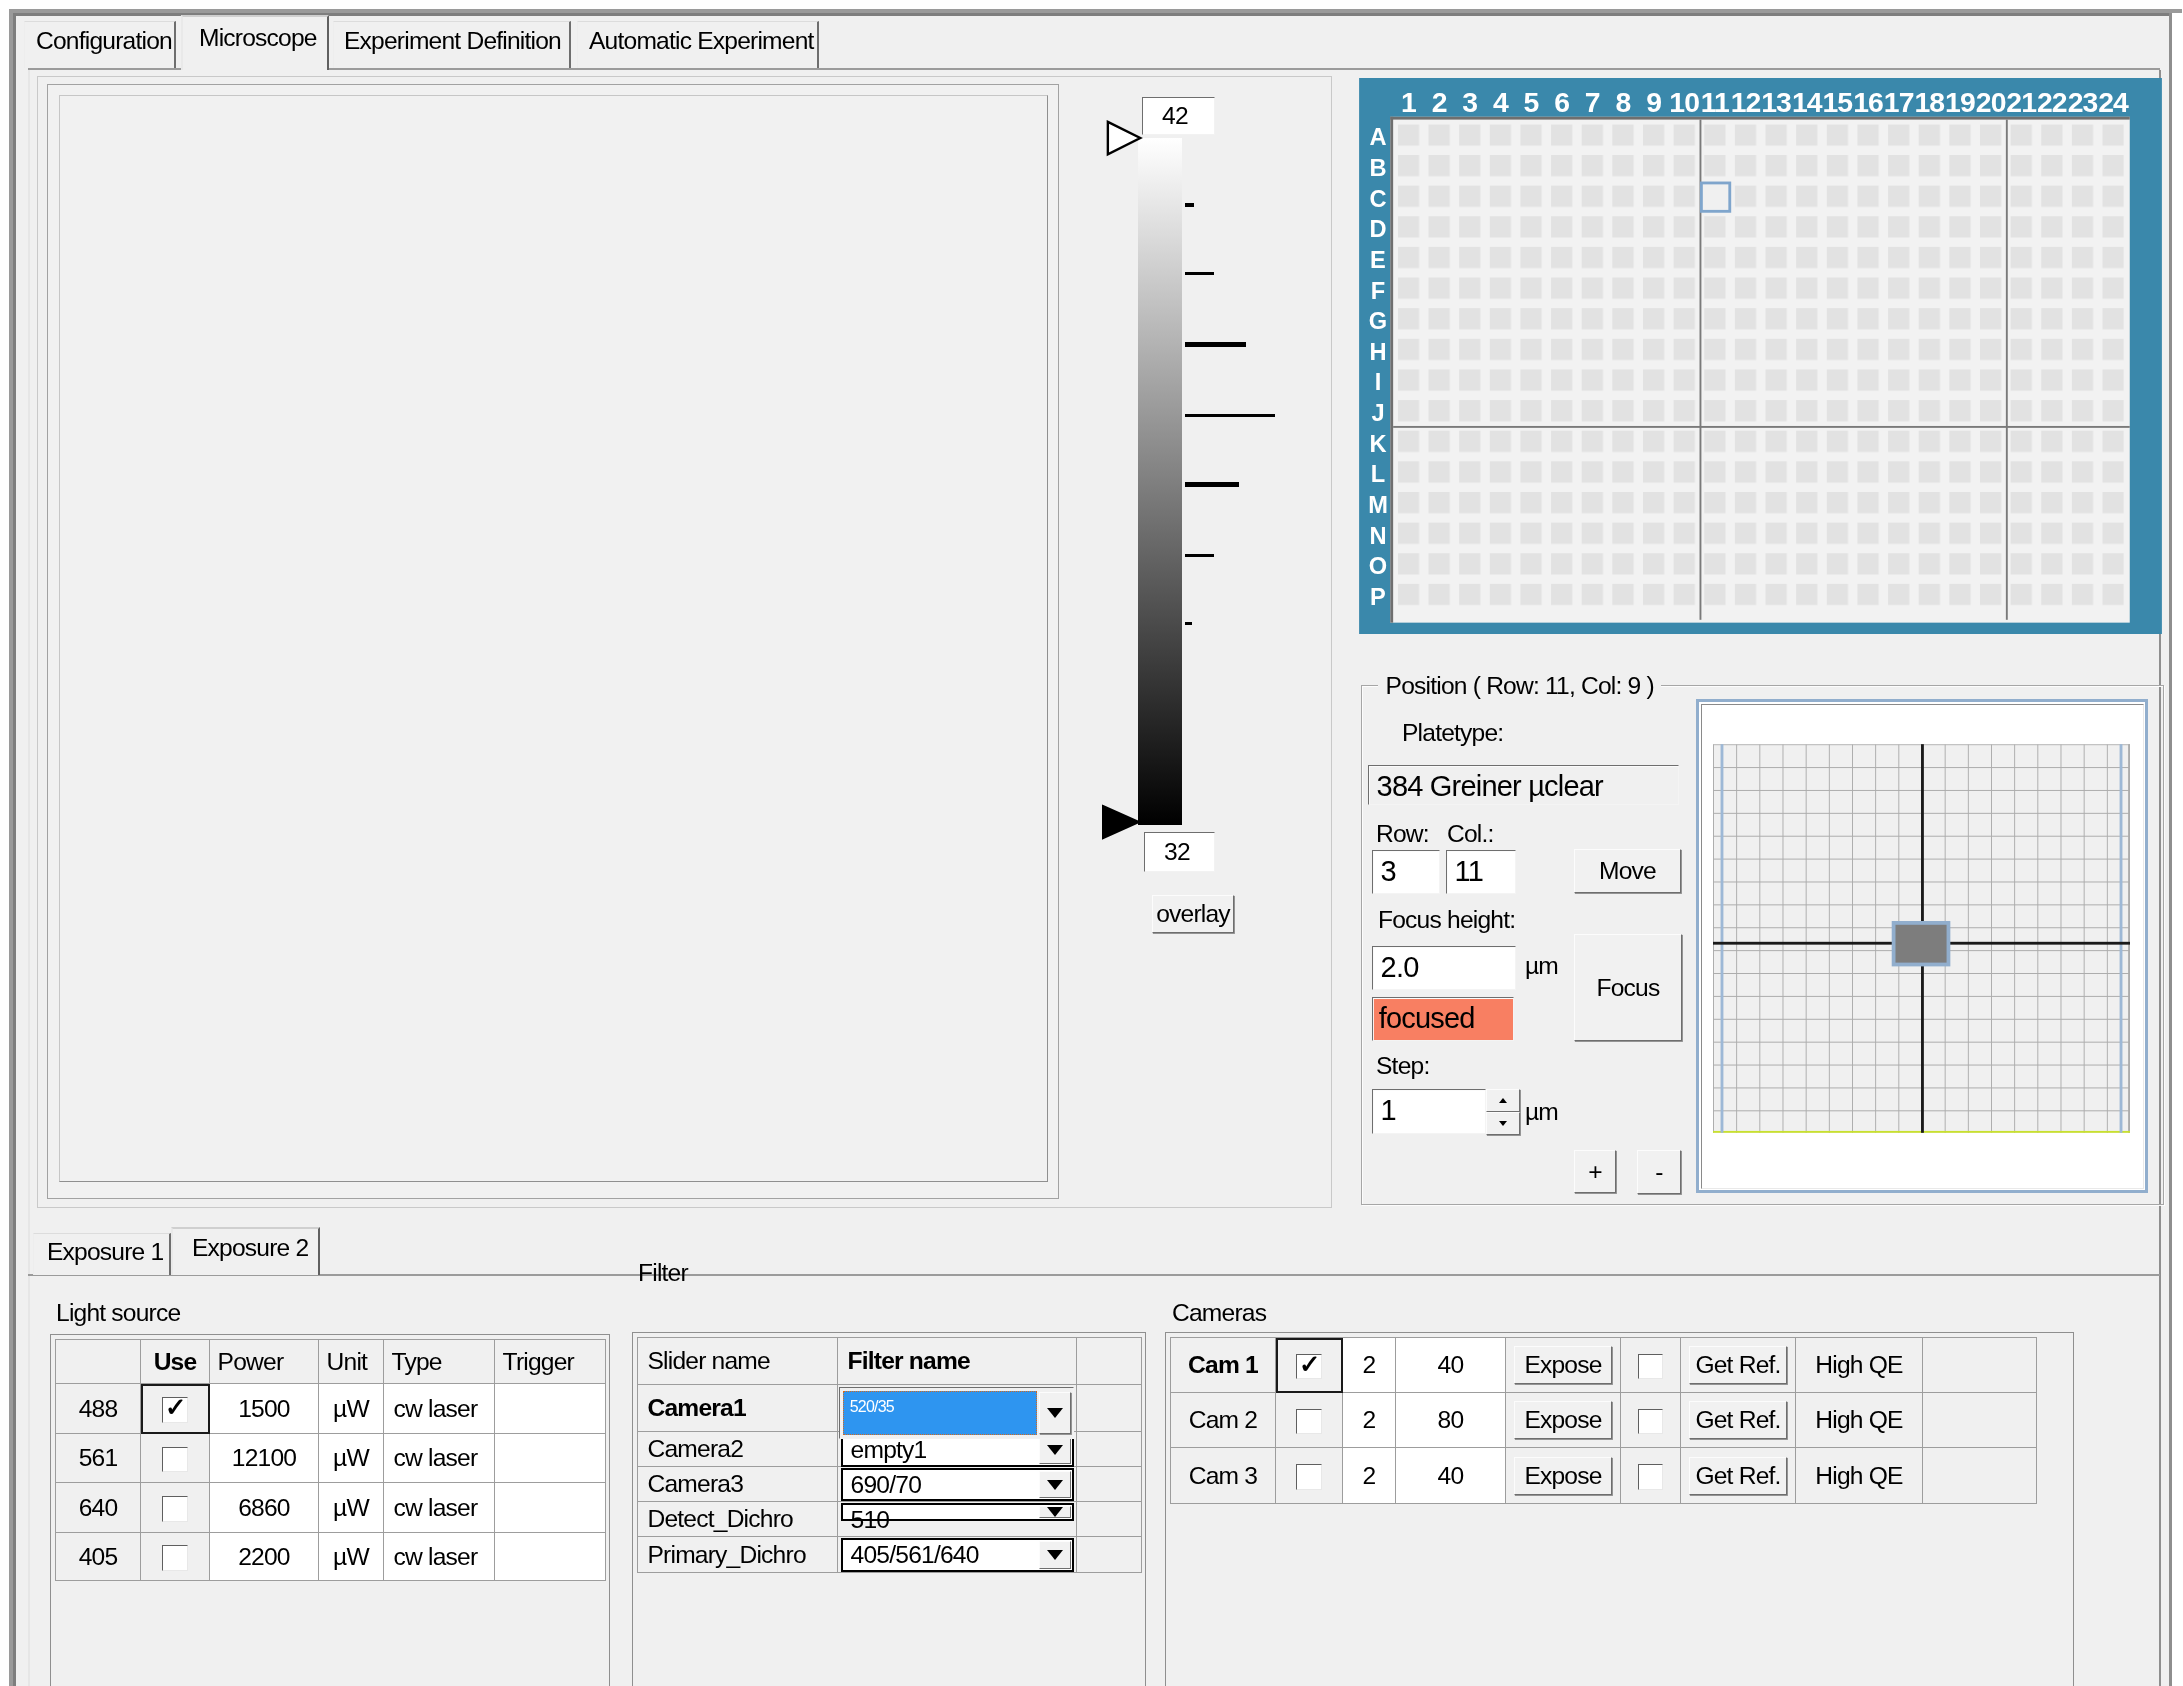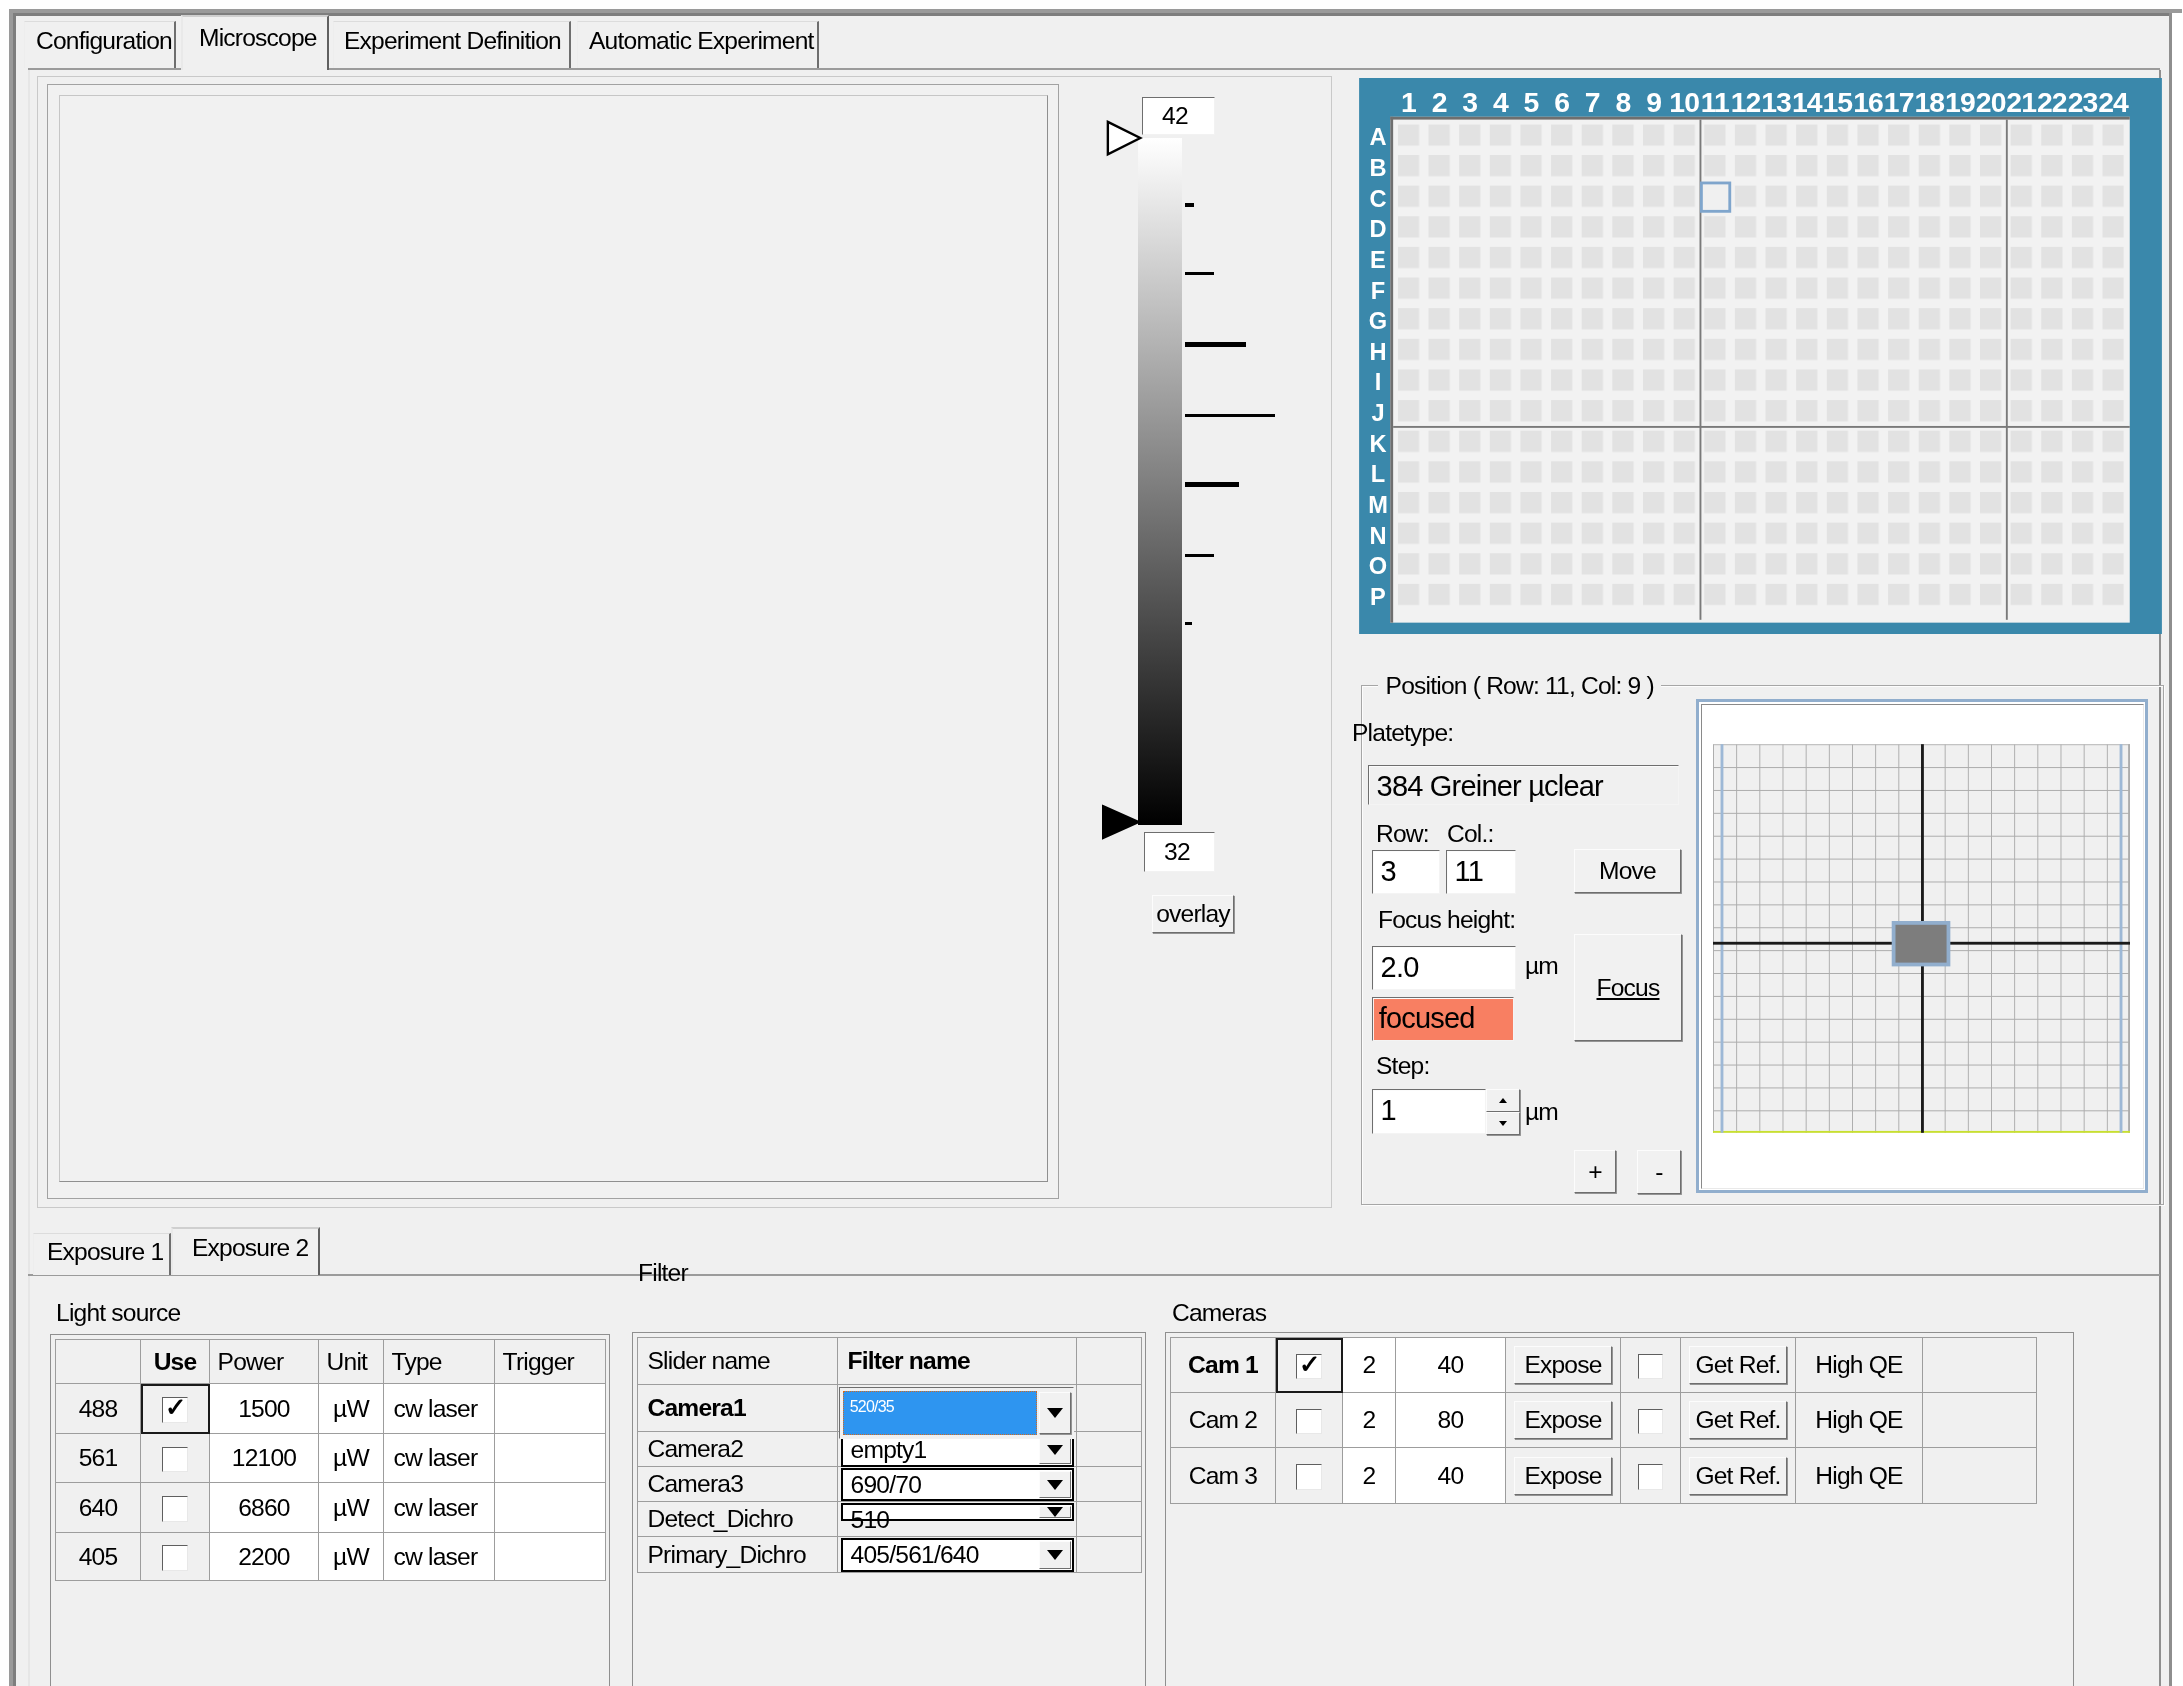--- a/index.html
+++ b/index.html
@@ -131,31 +131,31 @@
         <text x="20" y="460.0">M</text>
         <text x="20" y="492.4">N</text>
         <text x="20" y="524.8">O</text>
         <text x="20" y="557.2">P</text>
       </g>
     </g>
 </svg>
 
 <div class="abs" style="left:1361px;top:685px;width:803px;height:520px;border:1.9px solid #A6A6A6;box-shadow:0.9px 0.9px 0 #FDFDFD,inset 0.9px 0.9px 0 #FDFDFD;"></div>
 <div class="txt" style="left:1378px;top:672px;background:#F0F0F0;padding:0 7.6px;">Position ( Row: 11, Col: 9 )</div>
-<div class="txt" style="left:1352px;top:719px;">Platetype:</div>
+<div class="txt" style="left:1402px;top:719px;">Platetype:</div>
 <div class="inp" style="left:1368px;top:765px;width:311px;height:40px;background:#F0F0F0;">384 Greiner µclear</div>
 <div class="txt" style="left:1376px;top:820px;">Row:</div>
 <div class="txt" style="left:1447px;top:820px;">Col.:</div>
 <div class="inp" style="left:1372px;top:850px;width:68px;height:44px;">3</div>
 <div class="inp" style="left:1446px;top:850px;width:70px;height:44px;">11</div>
 <div class="btn" style="left:1574px;top:849px;width:107px;height:44px;">Move</div>
 <div class="txt" style="left:1378px;top:906px;">Focus height:</div>
 <div class="inp" style="left:1372px;top:946px;width:144px;height:44px;">2.0</div>
 <div class="txt" style="left:1525px;top:952px;">µm</div>
-<div class="btn" style="left:1574px;top:934px;width:108px;height:107px;text-decoration:underline;">Focus</div>
+<div class="btn" style="left:1574px;top:934px;width:108px;height:107px;">Focus</div>
 <div class="inp" style="left:1372px;top:997px;width:142px;height:44px;background:#F87F62;padding:3.8px 5.7px;">focused</div>
 <div class="txt" style="left:1376px;top:1052px;">Step:</div>
 <div class="inp" style="left:1372px;top:1089px;width:114px;height:45px;">1</div>
 <div class="btn" style="left:1486px;top:1089px;width:34px;height:23px;padding:0;">
     <span style="display:block;width:0;height:0;border-left:4.7px solid transparent;border-right:4.7px solid transparent;border-bottom:5.7px solid #000;"></span>
   </div>
 <div class="btn" style="left:1486px;top:1112px;width:34px;height:23px;padding:0;">
     <span style="display:block;width:0;height:0;border-left:4.7px solid transparent;border-right:4.7px solid transparent;border-top:5.7px solid #000;"></span>
   </div>
 <div class="txt" style="left:1525px;top:1098px;">µm</div>

